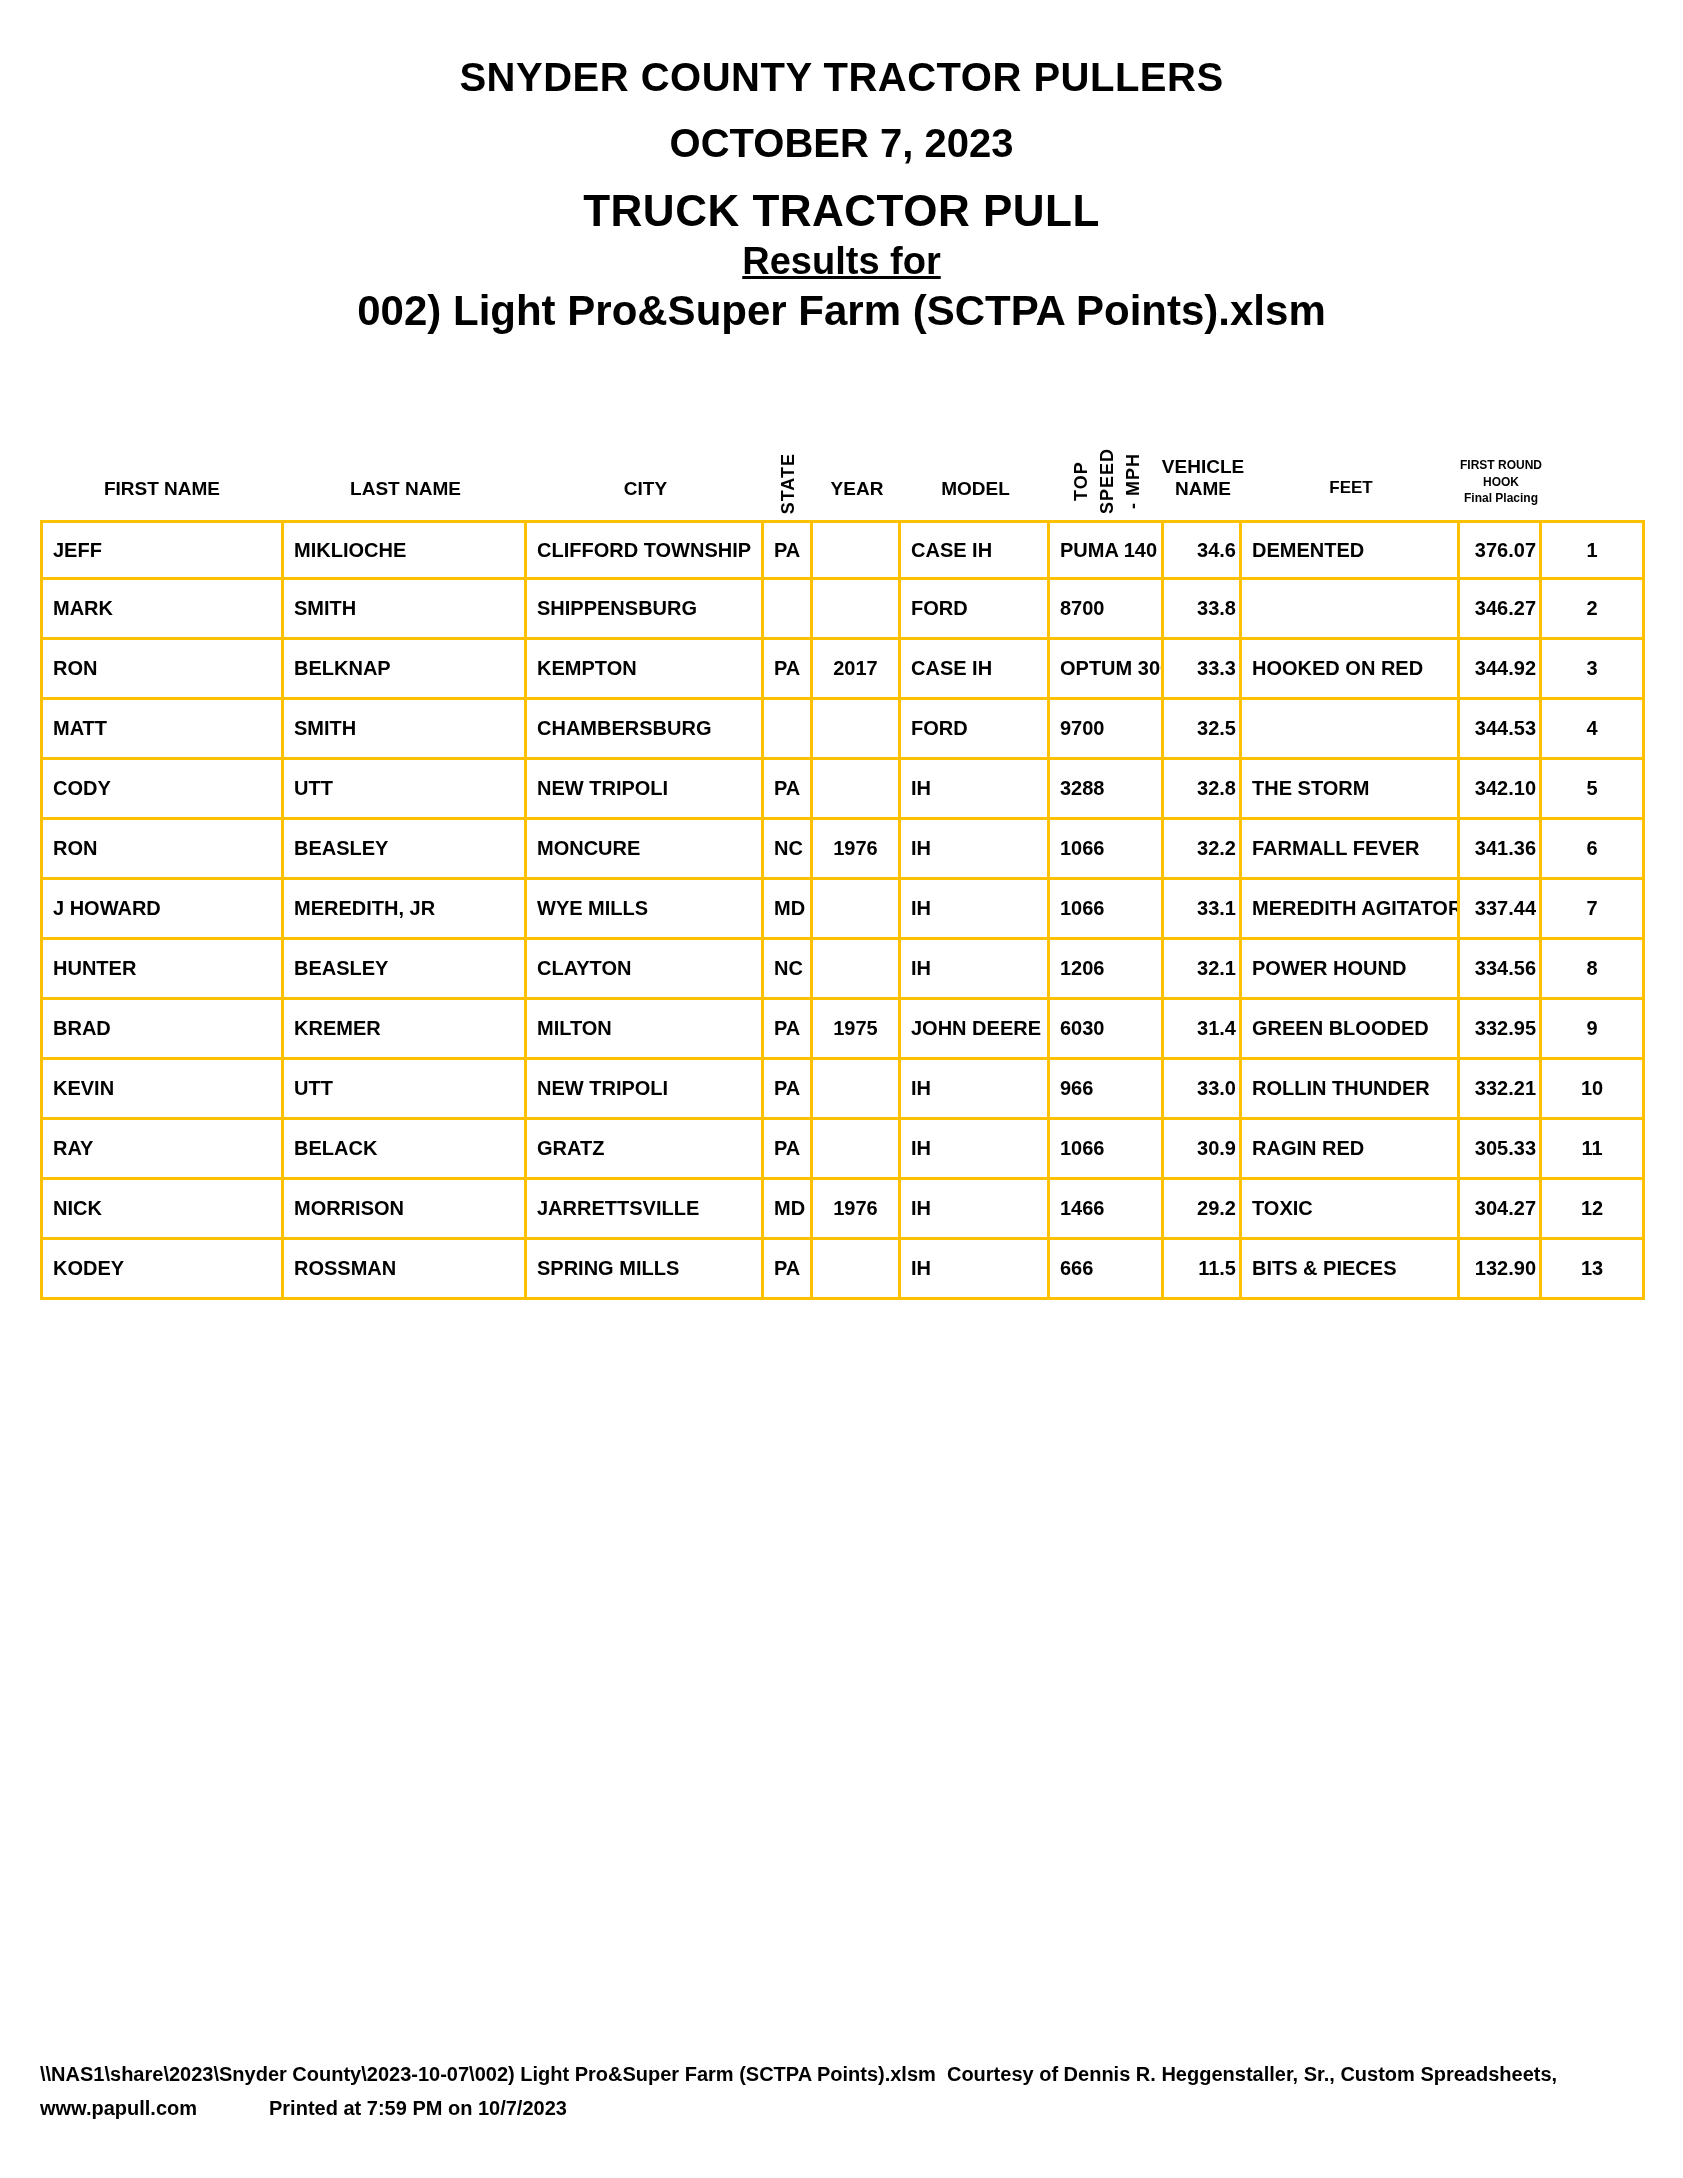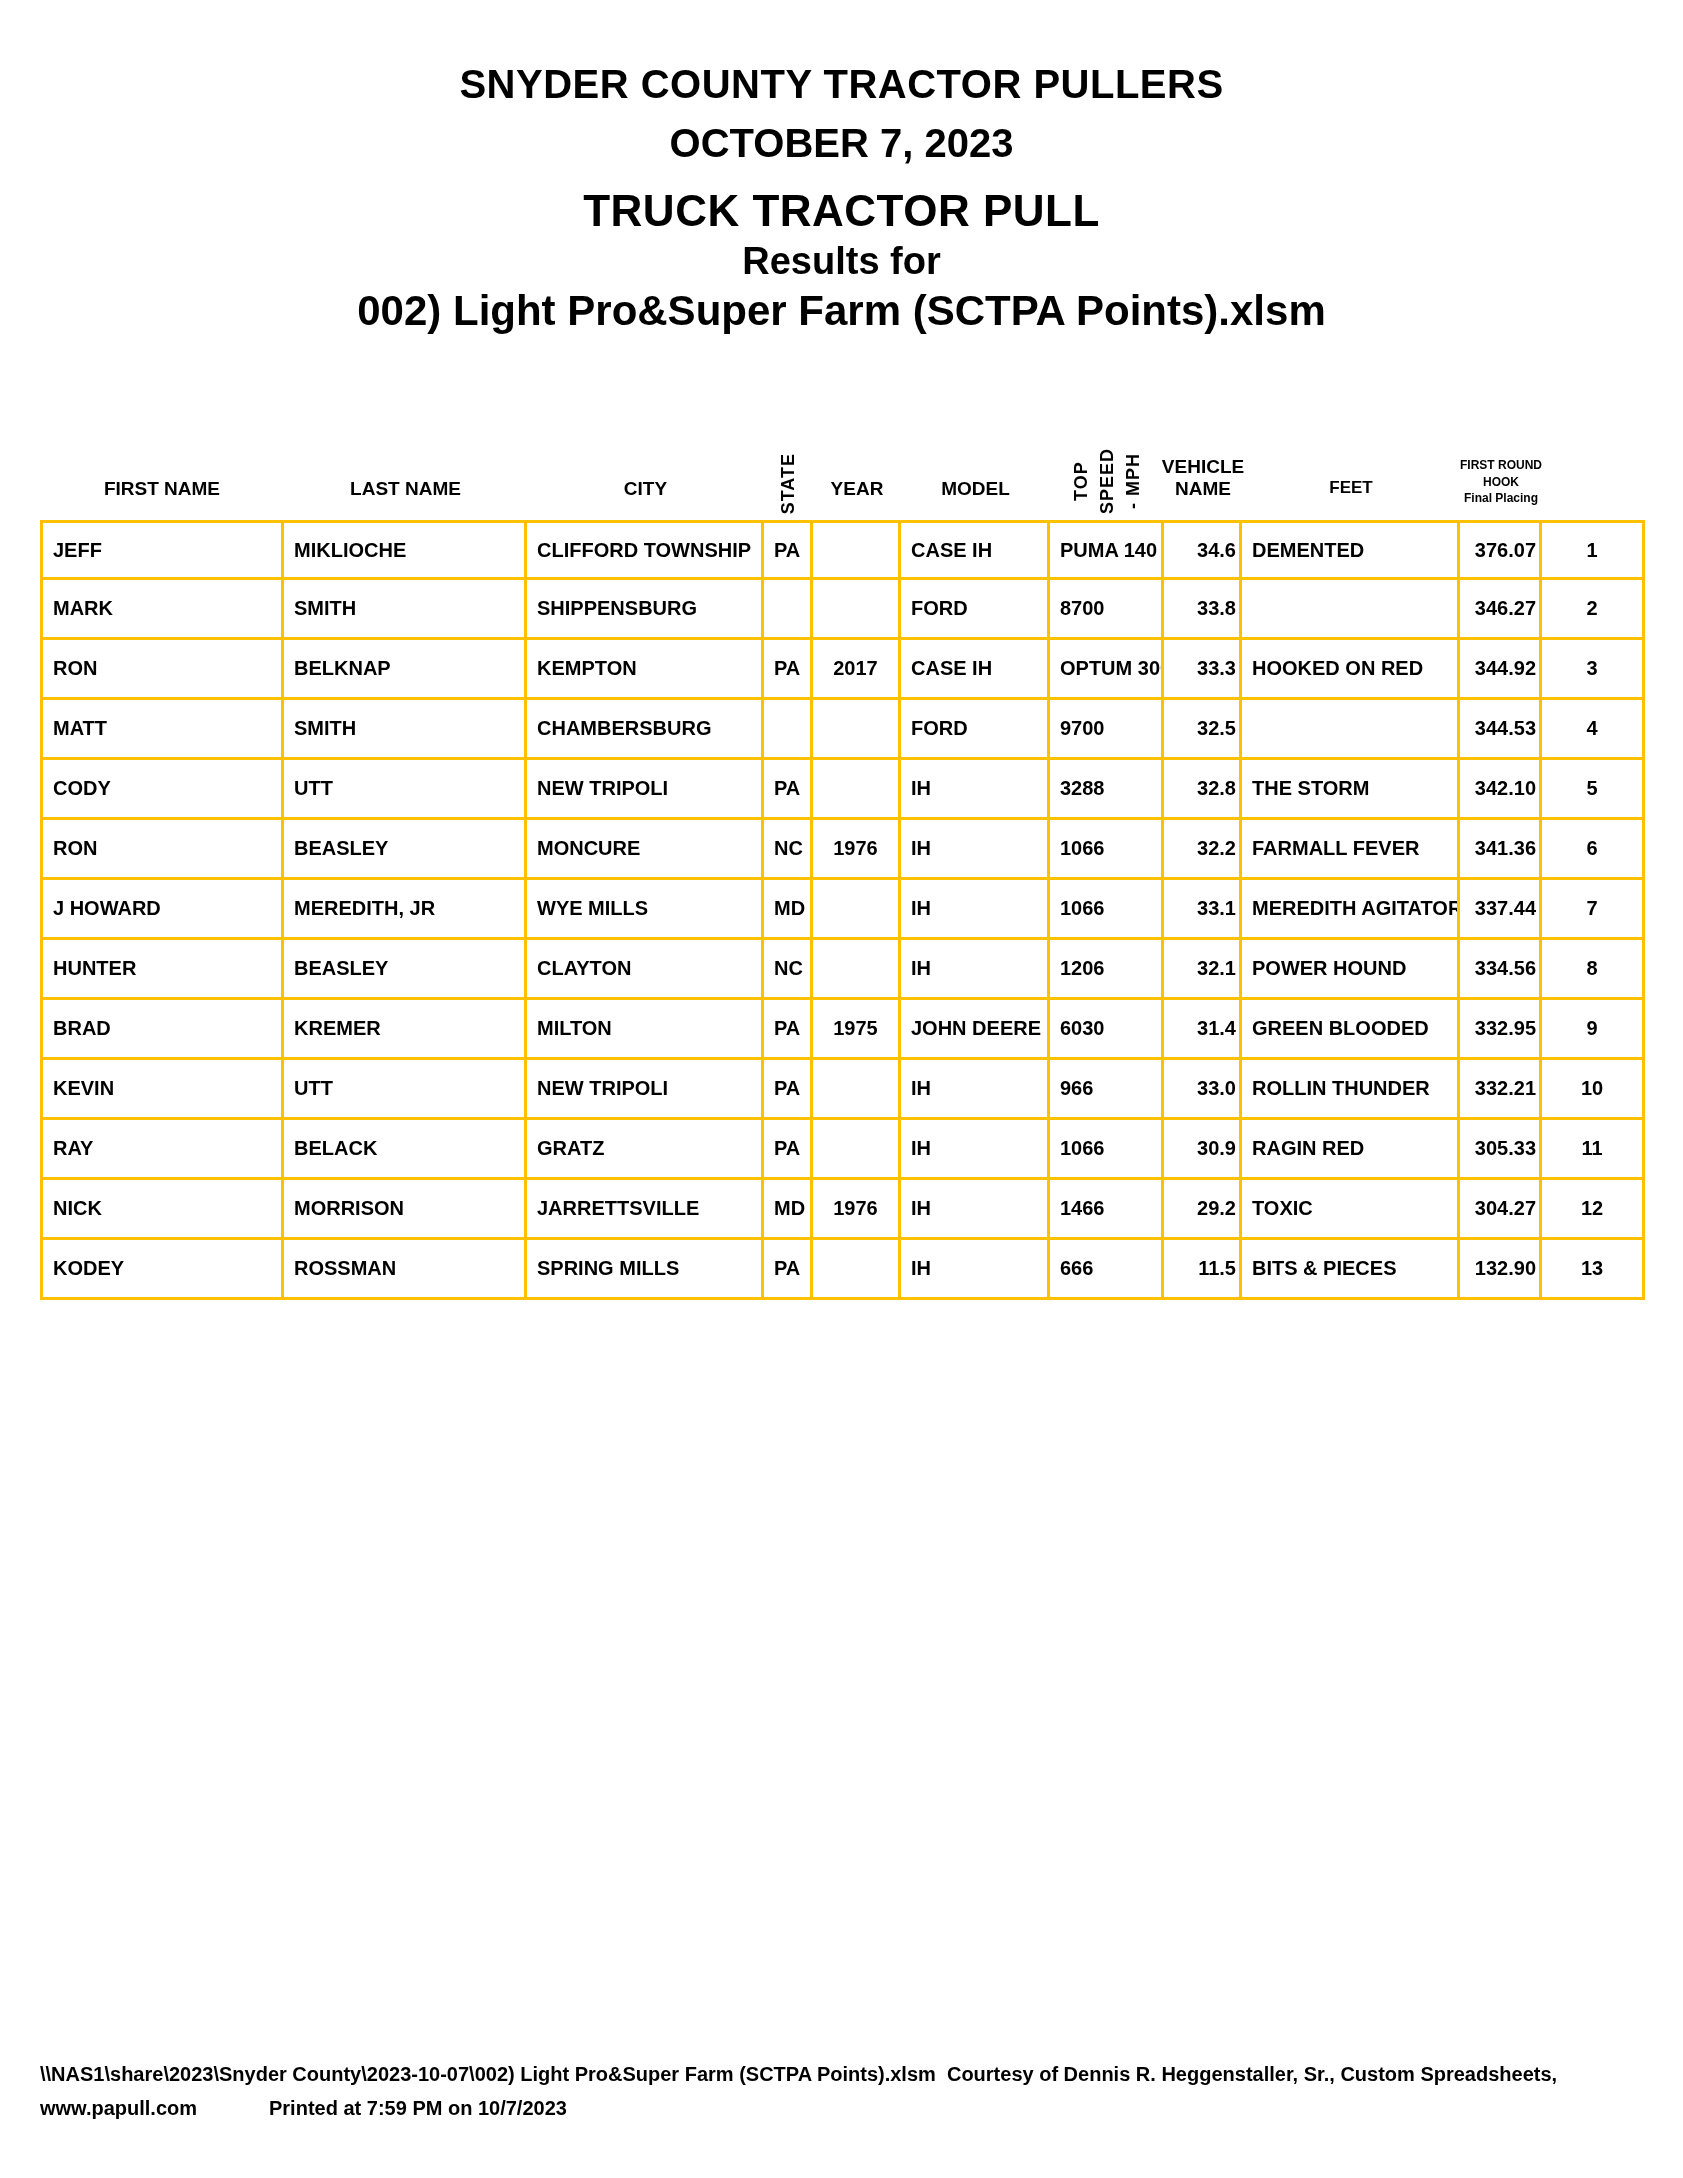--- a/index.html
+++ b/index.html
@@ -7,24 +7,24 @@
   html, body { background: #ffffff; }
   body {
     width: 1683px; height: 2178px;
     position: relative;
     font-family: "Liberation Sans", "DejaVu Sans", sans-serif;
     font-weight: 700;
     color: #000;
     overflow: hidden;
   }
   .title-line { position: absolute; left: 0; width: 1683px; text-align: center; white-space: pre; }
-  .t1 { top: 62px;  font-size: 40px; letter-spacing: 0.5px; }
+  .t1 { top: 55px;  font-size: 40px; letter-spacing: 0.5px; }
   .t2 { top: 121px; font-size: 40px; }
   .t3 { top: 186px; font-size: 44px; letter-spacing: 0.5px; }
-  .t4 { top: 240px; font-size: 38px; }
+  .t4 { top: 240px; font-size: 38px; text-decoration: underline; }
   .t5 { top: 287px; font-size: 42px; }
 
   .table-area { position: absolute; left: 40px; top: 404px; width: 1604px; }
   .grid-row {
     display: grid;
     grid-template-columns: 244px 243px 237px 49px 88px 149px 114px 78px 218px 82px 103px;
   }
   .thead-row { height: 116px; align-items: end; }
   .th {
     display: flex; align-items: flex-end; justify-content: center;

